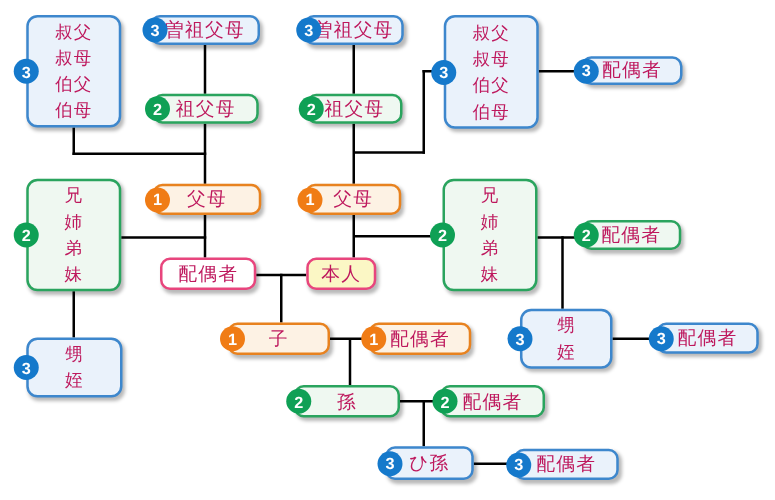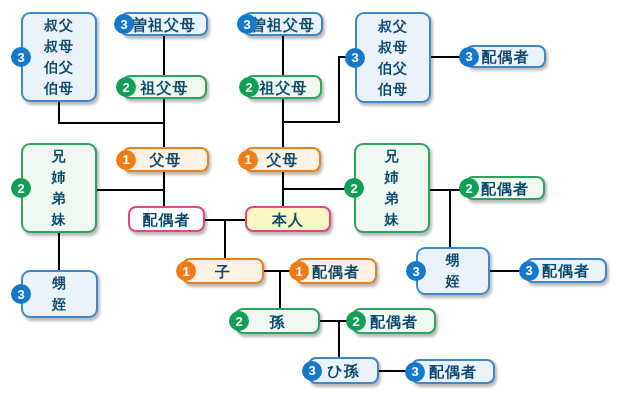--- a/index.html
+++ b/index.html
@@ -6,21 +6,21 @@
   #stage{
     position:relative;width:620px;height:400px;background:#ffffff;overflow:hidden;
     font-family:"Liberation Sans","DejaVu Sans",sans-serif;
   }
   .node{
     position:absolute;box-sizing:border-box;border:2px solid #888;border-radius:8px;
     display:flex;align-items:center;justify-content:center;
     box-shadow:2px 2.5px 3px rgba(0,0,0,0.28);
   }
   .node .label{
-    white-space:pre-line;text-align:center;font-weight:bold;color:#0c4a6e;
+    white-space:pre-line;text-align:center;font-weight:normal;color:#be185d;
     font-size:15px;line-height:21px;letter-spacing:1px;
   }
   .bigbox{border-radius:9px;}
   .bigbox .label{font-size:14px;line-height:21px;}
   .badge{
     position:absolute;top:50%;transform:translateY(-50%);
     width:20px;height:20px;border-radius:50%;
     display:flex;align-items:center;justify-content:center;
     color:#fff;font-size:13px;font-weight:bold;line-height:1;
   }
@@ -136,21 +136,21 @@
 
   <div class="node pill green" style="left:465px;top:176px;width:80px;height:24px">
     <span class="badge">2</span>
     <span class="label">配偶者</span>
   </div>
 
   <div class="node pill pink-white" style="left:128px;top:206px;width:77px;height:26px">
     <span class="label">配偶者</span>
   </div>
 
-  <div class="node pill pink-yellow" style="left:245px;top:206px;width:86px;height:26px">
+  <div class="node pill pink-yellow" style="left:245px;top:206px;width:56px;height:26px">
     <span class="label">本人</span>
   </div>
 
   <div class="node bigbox blue" style="left:21px;top:270px;width:77px;height:48px">
     <span class="badge">3</span>
     <span class="label">甥
 姪</span>
   </div>
 
   <div class="node pill orange" style="left:182px;top:258px;width:82px;height:26px">

